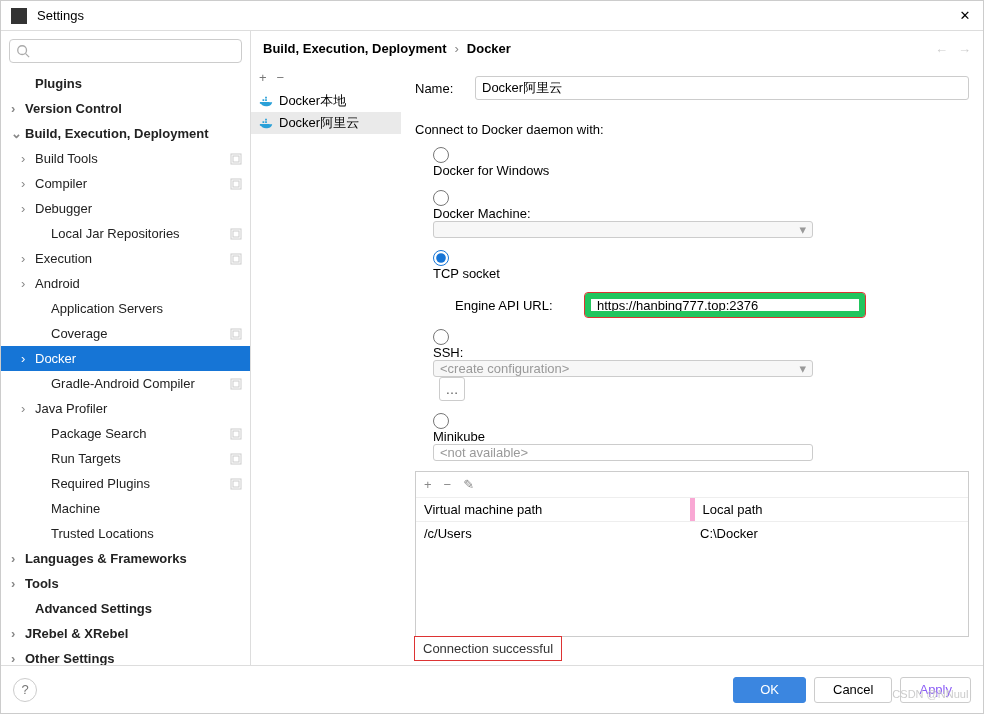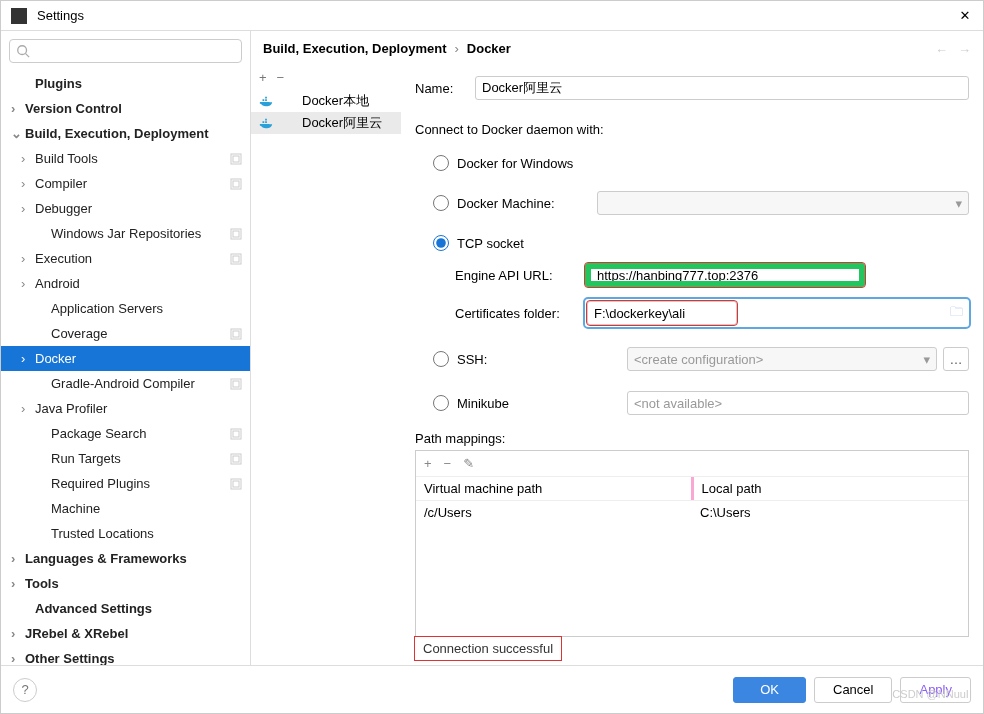--- a/index.html
+++ b/index.html
@@ -27,48 +27,48 @@
 .content { flex: 1; display: flex; flex-direction: column; }
 .breadcrumb-row { padding: 10px 12px 8px 12px; display: flex; align-items: center; }
 .breadcrumb-row .crumb { font-weight: bold; }
 .breadcrumb-row .sep { margin: 0 8px; color: #888; }
 .breadcrumb-row .navarrows { margin-left: auto; color: #ccc; display: flex; gap: 10px; }
 
 .body { flex: 1; display: flex; overflow: hidden; }
 .list-panel { width: 150px; }
 .list-toolbar { height: 26px; display: flex; align-items: center; padding: 0 8px; gap: 10px; font-size: 16px; color: #777; }
 .list-items { }
-.list-row { height: 22px; display: flex; align-items: center; padding: 0 8px; gap: 23px; }
+.list-row { height: 22px; display: flex; align-items: center; padding: 0 8px; }
 .list-row.sel { background: #eaeaea; }
 .list-row .docker-icon { width: 14px; height: 14px; margin-right: 6px; }
 .docker-icon svg { width: 14px; height: 14px; }
 
 .form-panel { flex: 1; padding: 0 14px; display: flex; flex-direction: column; overflow: hidden; }
 .form-row { display: flex; align-items: center; margin: 12px 0; }
 .form-row .label { width: 60px; }
 .form-row input.text { flex: 1; height: 24px; border: 1px solid #ccc; border-radius: 3px; padding: 0 6px; }
 .section-label { margin: 10px 0 4px 0; }
-.radio-row { display: flex; align-items: center; margin: 14px 0 6px 18px; }
+.radio-row { display: flex; margin: 6px 0 6px 18px; flex-direction: column; }
 .radio-row input[type=radio] { width: 16px; height: 16px; margin-right: 8px; accent-color: #1675d6; }
 .radio-row .rlabel { width: 140px; }
 .radio-row .dropdown { flex: 1; height: 24px; border: 1px solid #ccc; border-radius: 3px; background: #f7f7f7; display: flex; align-items: center; padding: 0 6px; color: #999; max-width: 380px; }
 .radio-row .dropdown .dd-arrow { margin-left: auto; }
 .indented-row { display: flex; align-items: center; margin: 6px 0 6px 40px; }
 .indented-row .ilabel { width: 130px; }
 .indented-row input.text { height: 24px; border: 6px solid #22c55e; border-radius: 3px; padding: 0 6px; }
 .redbox { outline: 1px solid #d33; }
 .bluebox { outline: 2px solid #5ea7e0; }
 .dots-btn { width: 26px; height: 24px; border: 1px solid #ccc; border-radius: 3px; margin-left: 6px; display: flex; align-items: center; justify-content: center; color: #555; }
 
 .path-mappings-label { margin-top: 10px; }
 .mappings-box { border: 1px solid #ccc; flex: 1; margin-top: 4px; min-height: 150px; }
 .mappings-toolbar { height: 26px; display: flex; align-items: center; gap: 12px; padding: 0 8px; border-bottom: 1px solid #eee; color: #888; }
 .mappings-header { display: flex; border-bottom: 1px solid #eee; }
 .mappings-header div { flex: 1; padding: 4px 8px; }
-.mappings-header div:first-child { border-right: 3px solid #f9a8d4; }
+.mappings-header div:first-child { border-right: 5px solid #f9a8d4; }
 .mappings-row { display: flex; }
 .mappings-row div { flex: 1; padding: 4px 8px; }
 
 .status-row { height: 28px; margin-top: 0; }
 .status-box { display: inline-block; padding: 4px 8px; outline: 1px solid #d33; color: #333; }
 
 .footer { border-top: 1px solid #ddd; height: 48px; display: flex; align-items: center; padding: 0 12px; }
 .help-btn { width: 24px; height: 24px; border: 1px solid #ccc; border-radius: 12px; display: flex; align-items: center; justify-content: center; color: #777; }
 .footer .spacer { flex: 1; }
 .btn { height: 26px; padding: 0 18px; border: 1px solid #ccc; border-radius: 3px; background: #fff; margin-left: 8px; cursor: pointer; }
@@ -121,21 +121,21 @@
               <rect x="1" y="1" width="10" height="10" fill="none" stroke="#ccc"></rect>
               <rect x="3" y="3" width="6" height="6" fill="none" stroke="#ccc"></rect>
             </svg></span>
         </div>
         <div class="tree-item level1">
           <span class="chevron">›</span>
           <span>Debugger</span>
         </div>
         <div class="tree-item level2">
           <span class="chevron"></span>
-          <span>Windows Jar Repositories</span>
+          <span>Local Jar Repositories</span>
           <span class="bookmark"><svg viewBox="0 0 12 12" width="12" height="12">
               <rect x="1" y="1" width="10" height="10" fill="none" stroke="#ccc"></rect>
               <rect x="3" y="3" width="6" height="6" fill="none" stroke="#ccc"></rect>
             </svg></span>
         </div>
         <div class="tree-item level1">
           <span class="chevron">›</span>
           <span>Execution</span>
           <span class="bookmark"><svg viewBox="0 0 12 12" width="12" height="12">
               <rect x="1" y="1" width="10" height="10" fill="none" stroke="#ccc"></rect>
@@ -284,59 +284,50 @@
             </div>
         </div>
         <div class="radio-row">
           <input type="radio" name="dm" checked="" style="">
           <span class="rlabel">TCP socket</span>
         </div>
         <div class="indented-row">
           <span class="ilabel">Engine API URL:</span>
           <input class="text redbox" style="width: 280px;" value="https://hanbing777.top:2376">
         </div>
-        <div class="indented-row">
-          <span class="ilabel">Certificates folder:</span>
-          <div class="bluebox" style="flex:1;display:flex;align-items:center;padding:2px;border-radius:3px;">
-            <input class="text redbox" style="width: 150px; border: 1px solid rgb(204, 204, 204);" value="F:\dockerkey\ali">
-            <span style="flex:1"></span>
-            <span style="color:#a9c4e2;margin-right:4px">🗀</span>
-          </div>
-        </div>
         <div class="radio-row">
           <input type="radio" name="dm" style="">
           <span class="rlabel" style="width:170px">SSH:</span>
           <div class="dropdown">
               <span>&lt;create configuration&gt;</span>
               <span class="dd-arrow">▾</span>
             </div>
           <div class="dots-btn">…</div>
         </div>
         <div class="radio-row">
           <input type="radio" name="dm" style="">
           <span class="rlabel" style="width:170px">Minikube</span>
           <div class="dropdown" style="background:#fff">
               <span>&lt;not available&gt;</span>
             </div>
         </div>
 
-        <div class="path-mappings-label">Path mappings:</div>
         <div class="mappings-box">
           <div class="mappings-toolbar">
             <span>+</span>
             <span>−</span>
             <span>✎</span>
           </div>
           <div class="mappings-header">
             <div>Virtual machine path</div>
             <div>Local path</div>
           </div>
           <div class="mappings-row">
             <div>/c/Users</div>
-            <div>C:\Users</div>
+            <div>C:\Docker</div>
           </div>
         </div>
 
         <div class="status-row">
           <span class="status-box">Connection successful</span>
         </div>
       </div>
     </div>
   </div>
 </div>

